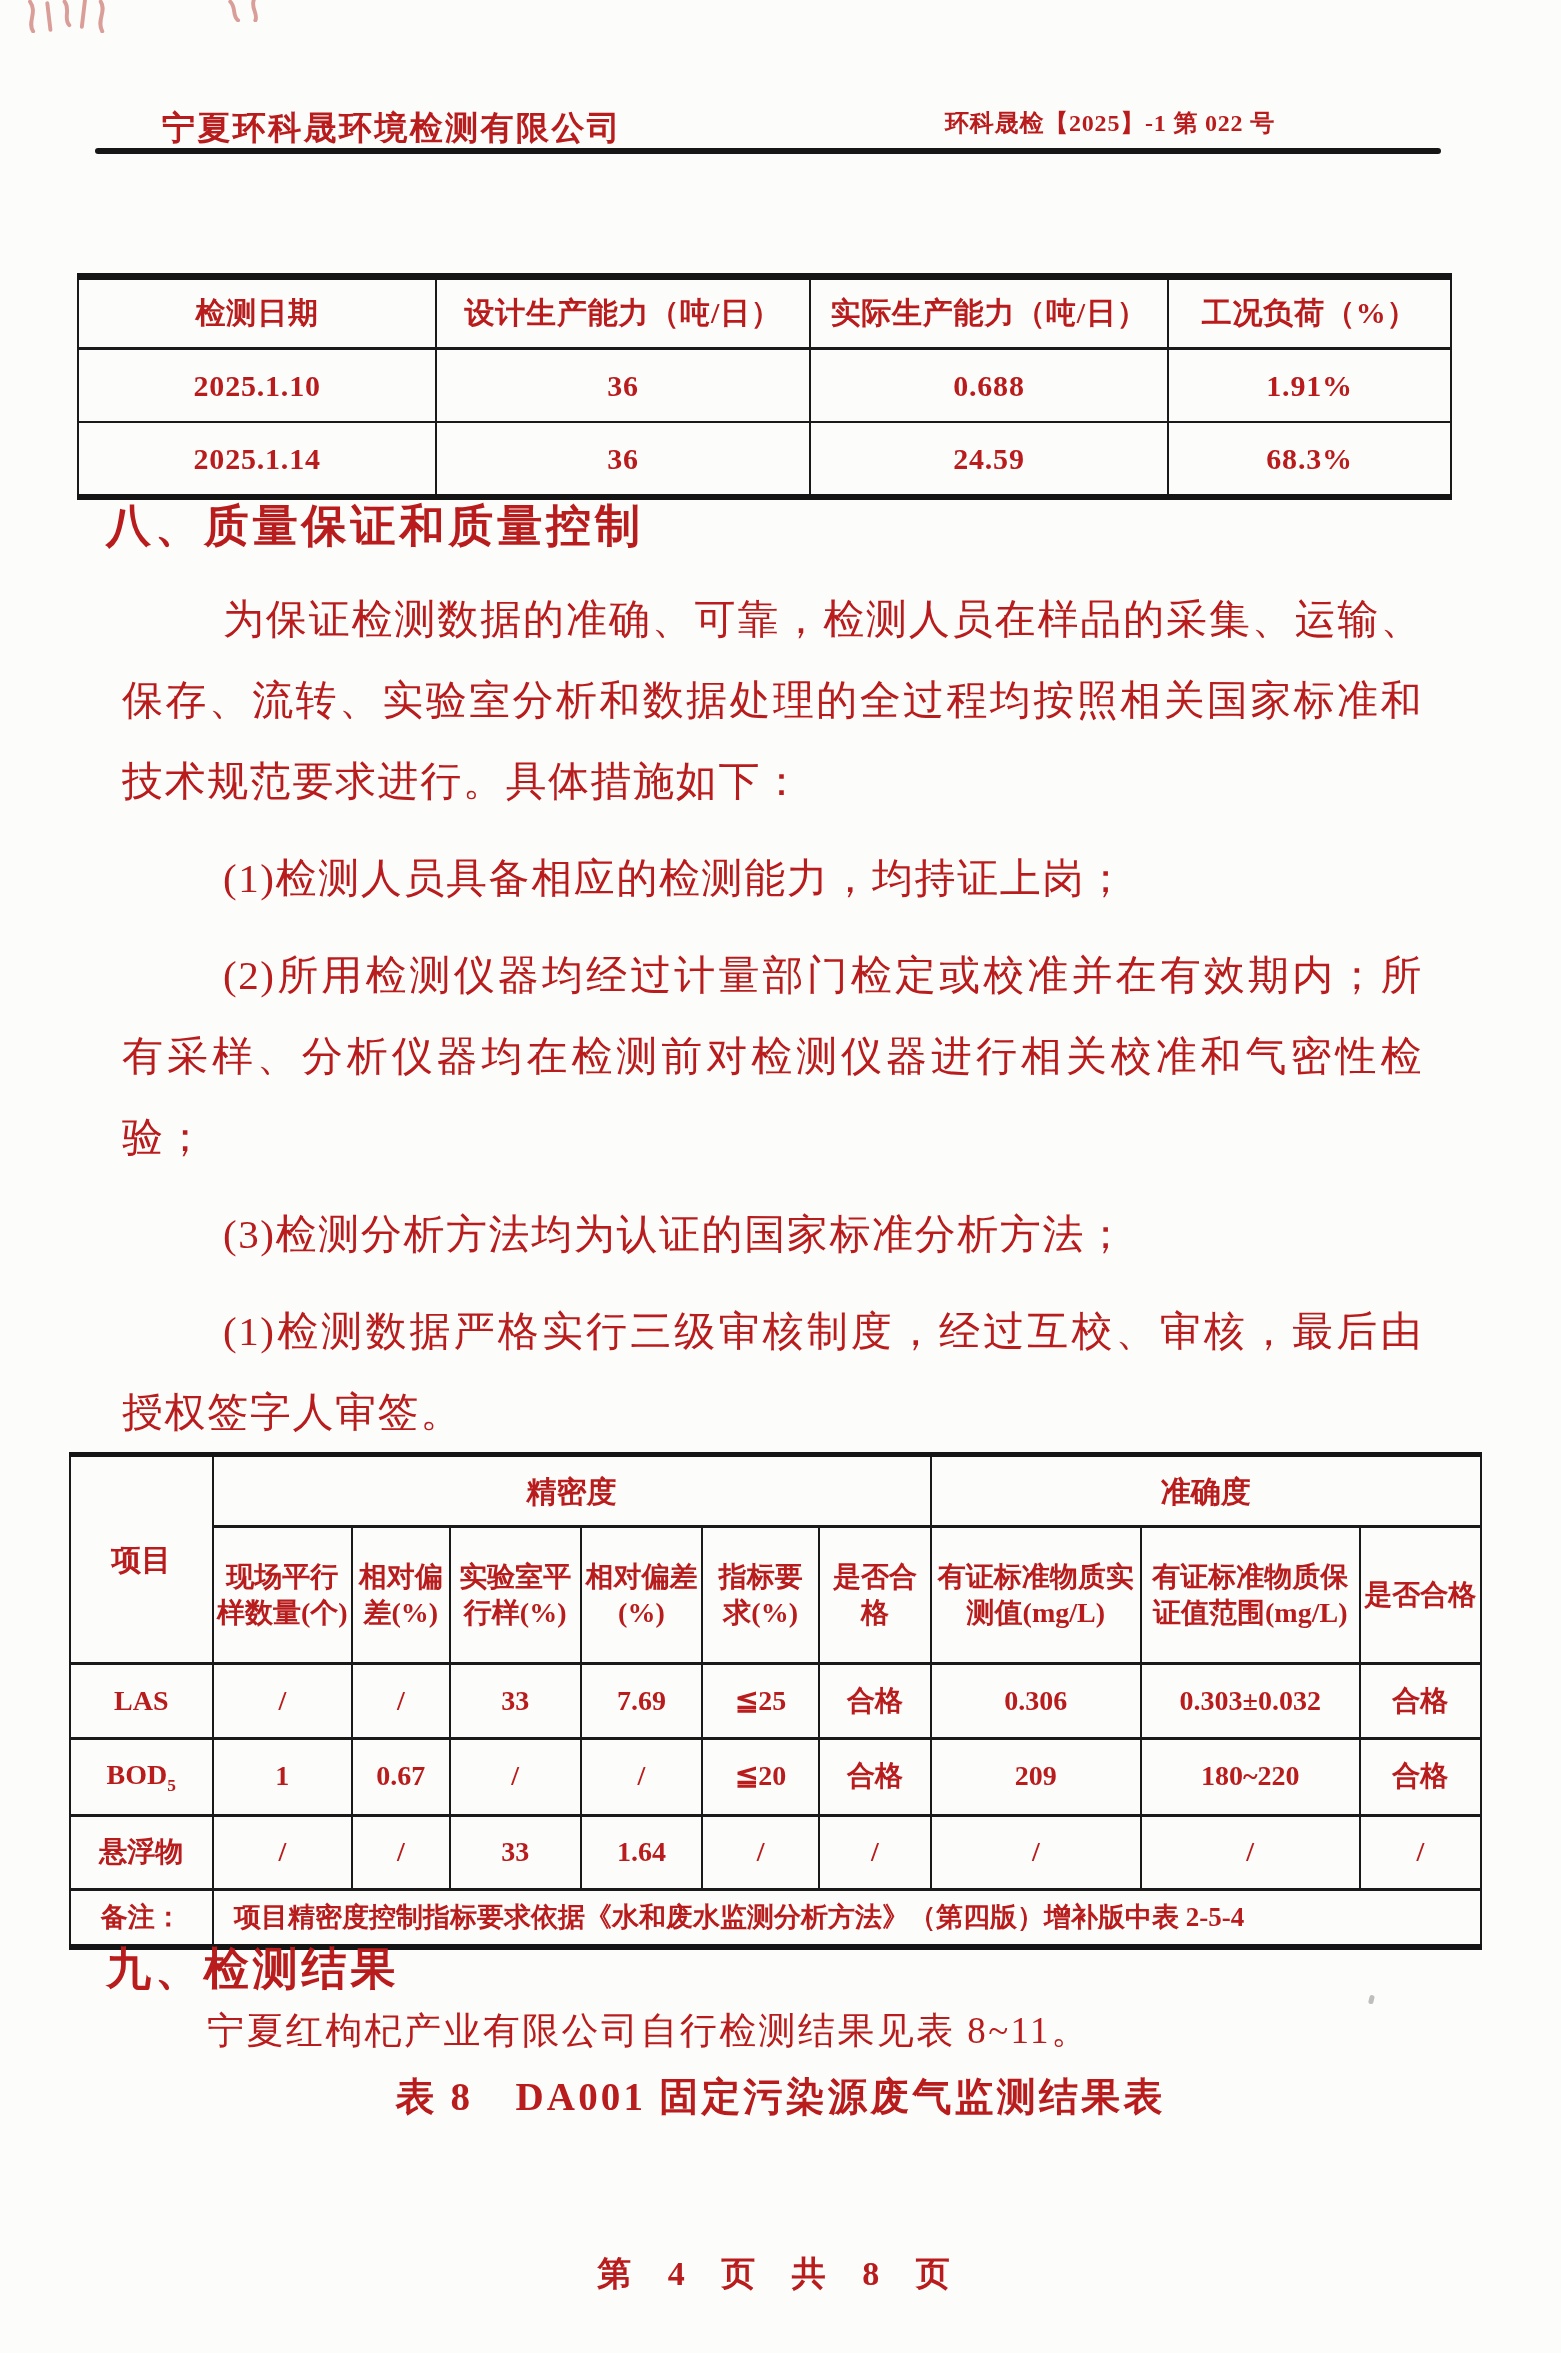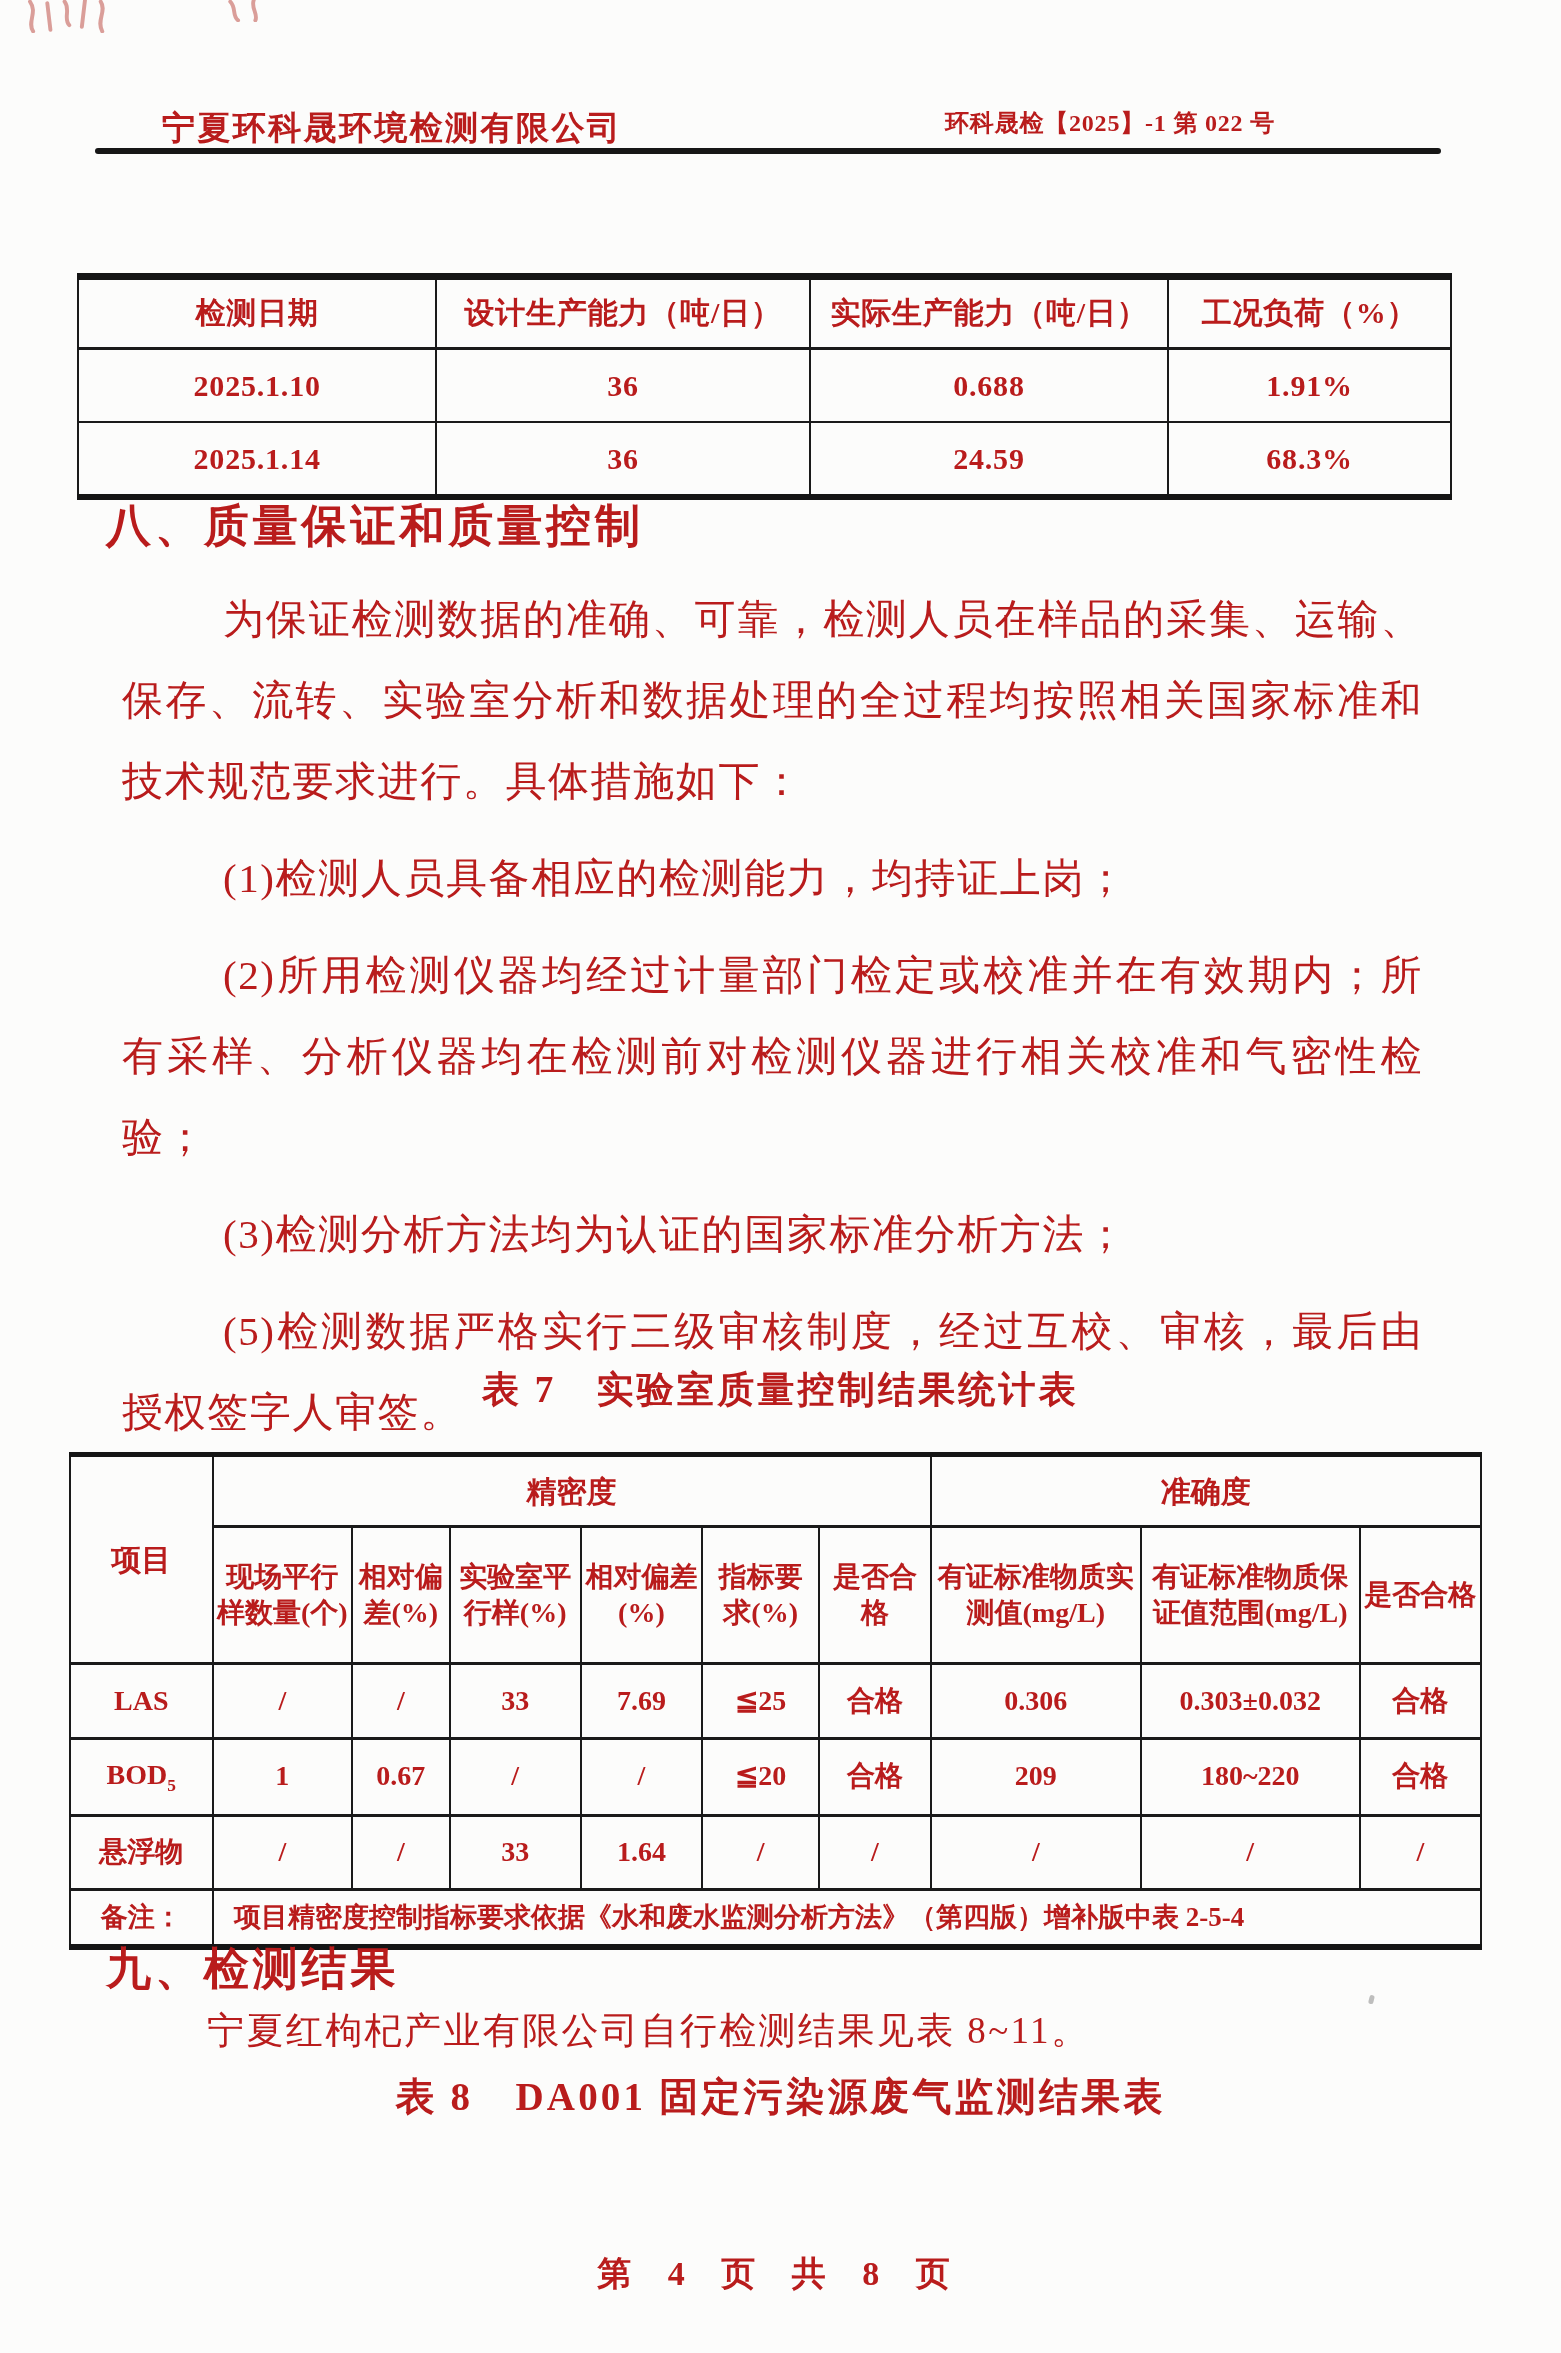--- a/index.html
+++ b/index.html
@@ -110,24 +110,23 @@
   </tbody>
     </table>
 
   <div class="sec-h" style="top:496px;">八、质量保证和质量控制</div>
 
   <div class="bodytext">
     <p>为保证检测数据的准确、可靠，检测人员在样品的采集、运输、保存、流转、实验室分析和数据处理的全过程均按照相关国家标准和技术规范要求进行。具体措施如下：</p>
     <p>(1)检测人员具备相应的检测能力，均持证上岗；</p>
     <p>(2)所用检测仪器均经过计量部门检定或校准并在有效期内；所有采样、分析仪器均在检测前对检测仪器进行相关校准和气密性检验；</p>
     <p>(3)检测分析方法均为认证的国家标准分析方法；</p>
-    <p>(5)检测数据严格实行三级审核制度，经过互校、审核，最后由授权签字人审签。</p>
+    <p>(1)检测数据严格实行三级审核制度，经过互校、审核，最后由授权签字人审签。</p>
   </div>
 
-  <div class="tcap cap7">表 7　实验室质量控制结果统计表</div>
 
   <table class="t7">
     <colgroup>
       <col style="width:10.1%">
         <col style="width:9.9%">
         <col style="width:6.9%">
         <col style="width:9.3%">
       <col style="width:8.6%">
         <col style="width:8.3%">
         <col style="width:7.9%">

